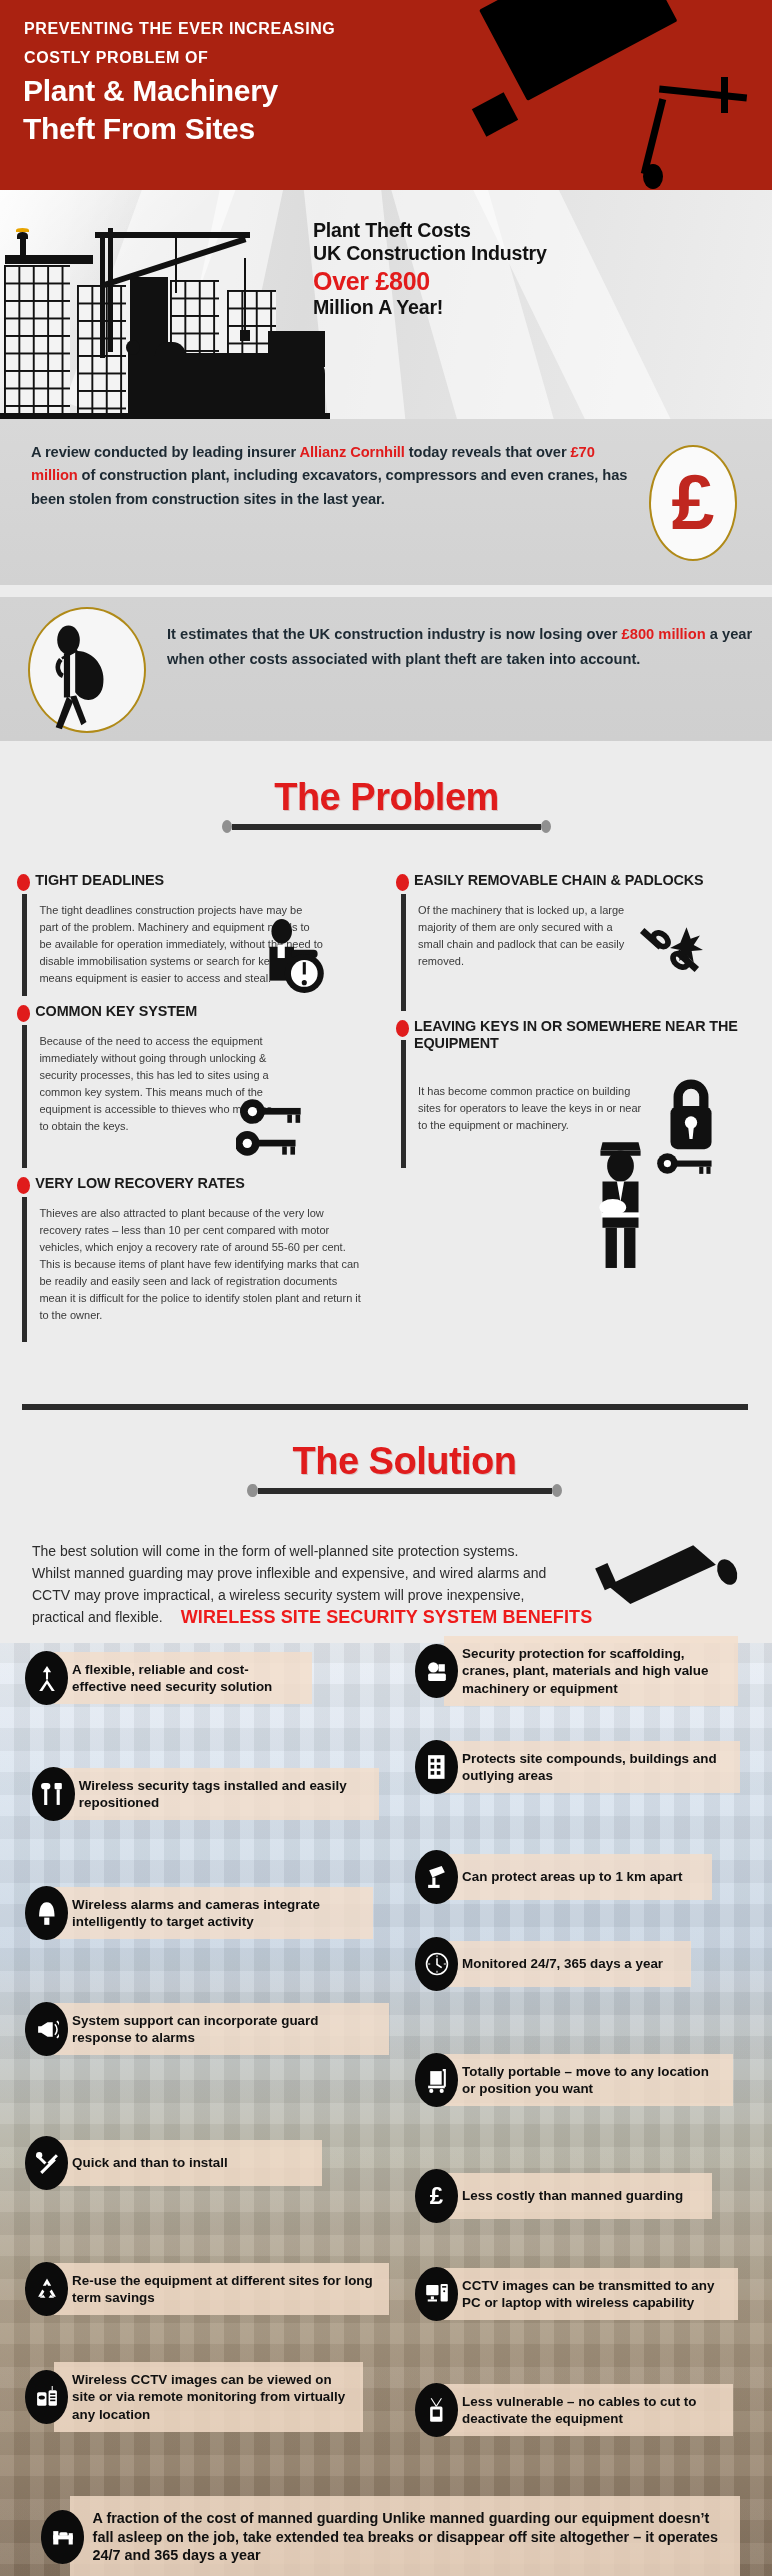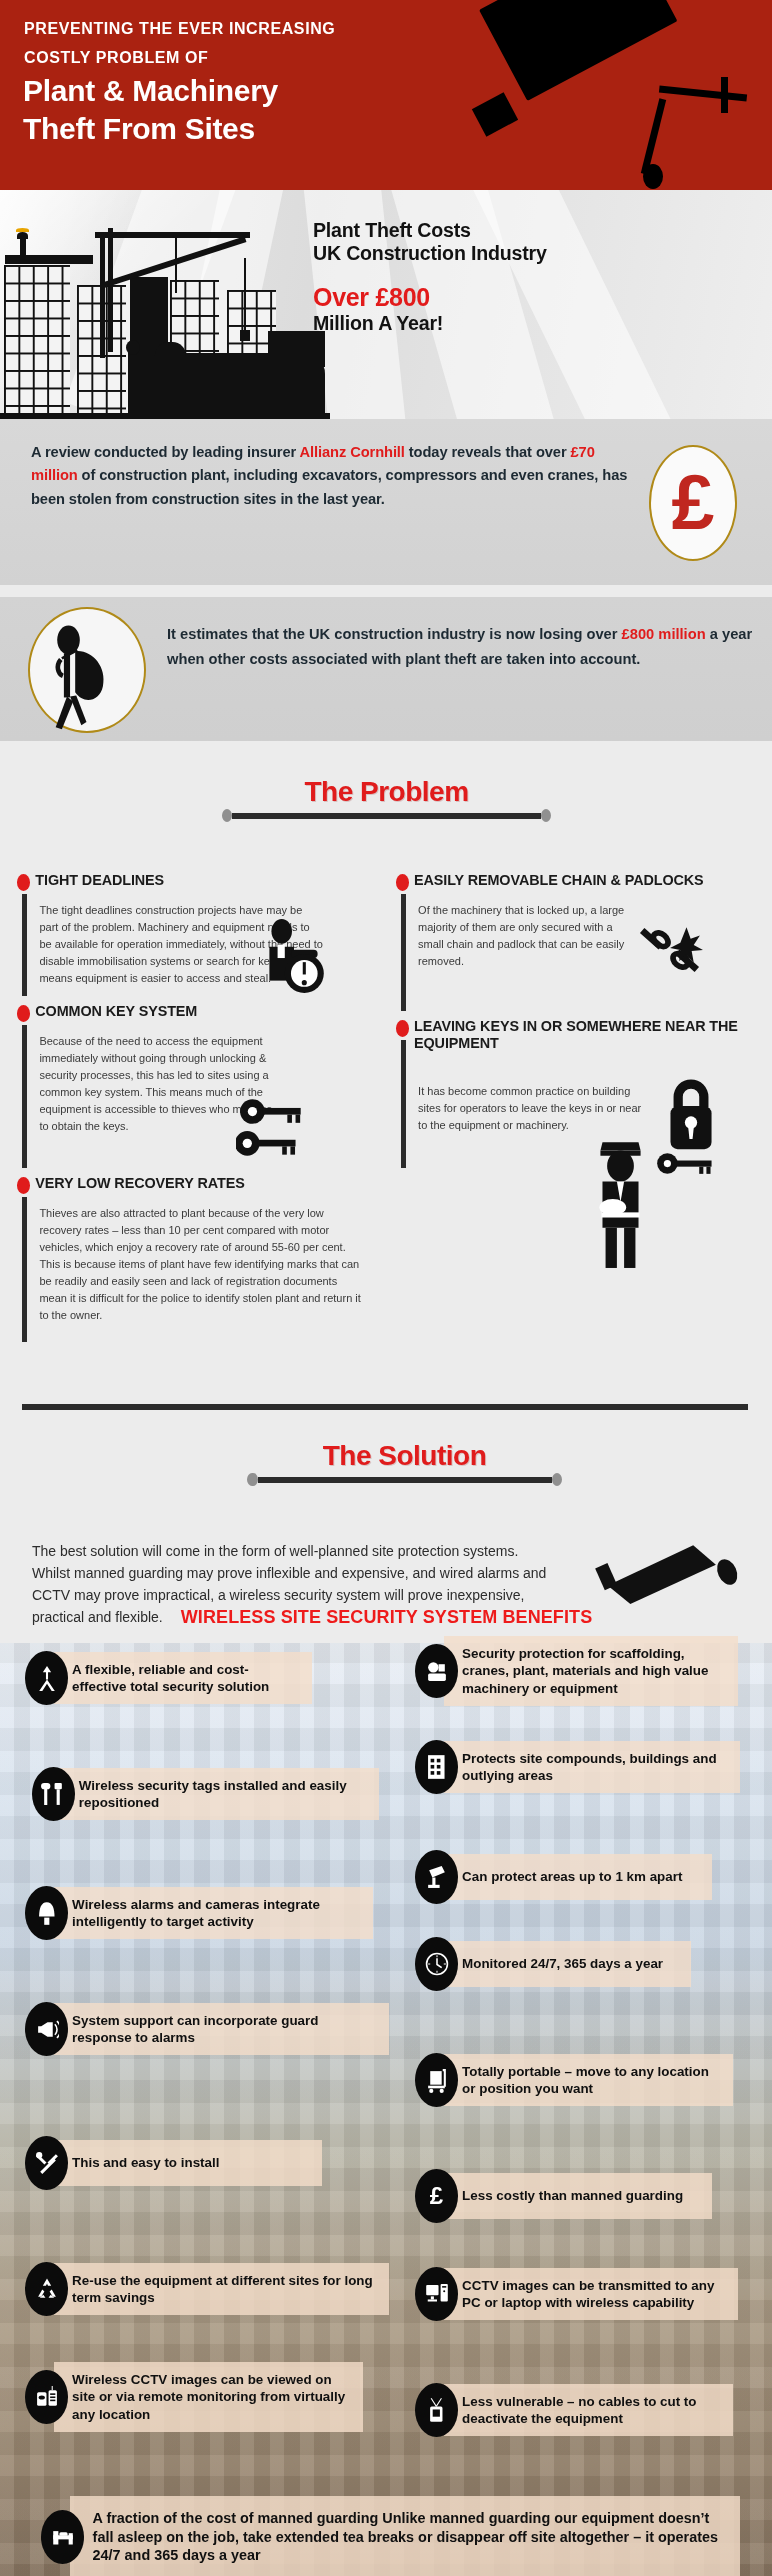--- a/index.html
+++ b/index.html
@@ -65,21 +65,21 @@
     overflow:hidden;
   }
   .ray { position:absolute; background:rgba(255,255,255,0.55); transform-origin: 50% 100%; }
   .hero-stats { position:absolute; left:313px; top:29px; width:289px; }
   .hero-l1, .hero-l2, .hero-l4 {
     color:#121212; font-weight:bold; font-size:19.6px; line-height:1.18;
     font-family:"Liberation Sans", sans-serif; letter-spacing:-0.2px;
   }
   .hero-l3 {
     color:#e21b1b; font-weight:bold; font-size:25px; line-height:1.12;
-    letter-spacing:-0.3px; margin-top:18px;
+    letter-spacing:-0.3px; margin-top:2px;
   }
   .hero-l4 { margin-top:1px; }
 
   
   .scene { position:absolute; left:0; bottom:0; width:330px; height:216px; }
   .bld { position:absolute; background:#111; }
   .win-grid {
     position:absolute; background:#f3f3f3;
     background-image:
       linear-gradient(to right, #111 0 1.5px, transparent 1.5px 100%),
@@ -117,21 +117,21 @@
     border:2.1px solid #b08a18; border-radius:50%; background:#f6f6f6;
   }
   .band2-text {
     position:absolute; left:167px; top:25px; width:587px;
     font-size:14.7px; line-height:1.72; color:#1d2a33; font-weight:bold;
   }
 
   
   .sect-title-wrap { position:absolute; width:773px; text-align:center; }
   .sect-title {
-    color:#e01c1c; font-size:28px; font-weight:bold; letter-spacing:-0.5px;
+    color:#e01c1c; font-size:38px; font-weight:bold; letter-spacing:-0.5px;
     text-shadow:1px 1px 0 rgba(130,0,0,0.18);
     font-family:"Liberation Sans", sans-serif;
   }
   .rule-row { display:flex; align-items:center; justify-content:center; margin-top:1px; }
   .rule-dot { width:10.3px; height:13.4px; background:#909090; border-radius:50%; }
   .rule-bar { height:5.7px; background:#2b2b2b; }
 
   
   .prob { position:absolute; left:0; width:773px; }
   .prob-col { position:absolute; width:355px; }
@@ -426,21 +426,21 @@
 
   <div class="ben" style="left:25px; top:1651px; width:304px;">
     <div class="ben-badge">
       <svg width="24" height="27" viewBox="0 0 46 52" aria-hidden="true">
           <g fill="#fff">
         <path d="M23 2 L31 14 H25 V28 H21 V14 H15 Z"></path>
         <path d="M23 28 L8 50 L14 50 L23 36 L32 50 L38 50 Z"></path>
       </g>
         </svg>
     </div>
-    <div class="ben-text" style="width:258px;">A flexible, reliable and cost-effective total security solution</div>
+    <div class="ben-text" style="width:258px;">A flexible, reliable and cost-effective need security solution</div>
   </div>
 
   <div class="ben" style="left:415px; top:1636px; width:335px;">
     <div class="ben-badge">
       <svg width="24" height="24" viewBox="0 0 46 46" aria-hidden="true">
           <g fill="#fff">
         <circle cx="16" cy="16" r="10"></circle>
             <rect x="26" y="10" width="12" height="14"></rect>
         <rect x="6" y="28" width="34" height="14" rx="3"></rect>
       </g>
@@ -541,21 +541,21 @@
     <div class="ben-badge">
       <svg width="24" height="24" viewBox="0 0 46 46" aria-hidden="true">
           <g fill="#fff">
         <path d="M6 6 L22 22 L18 26 L2 10 Z"></path>
             <circle cx="8" cy="8" r="6"></circle>
         <path d="M40 6 L24 22 L28 26 L44 10 Z"></path>
         <path d="M10 40 L36 14 L40 18 L14 44 Z"></path>
       </g>
         </svg>
     </div>
-    <div class="ben-text" style="width:268px;">This and easy to install</div>
+    <div class="ben-text" style="width:268px;">Quick and than to install</div>
   </div>
 
   <div class="ben" style="left:415px; top:2053px; width:330px;">
     <div class="ben-badge">
       <svg width="24" height="25" viewBox="0 0 46 48" aria-hidden="true">
           <g fill="#fff">
         <rect x="10" y="6" width="22" height="26"></rect>
         <path d="M34 2 h6 v34 h-4 V6 h-2 z"></path>
         <rect x="6" y="34" width="32" height="5"></rect>
         <circle cx="12" cy="44" r="4"></circle>

